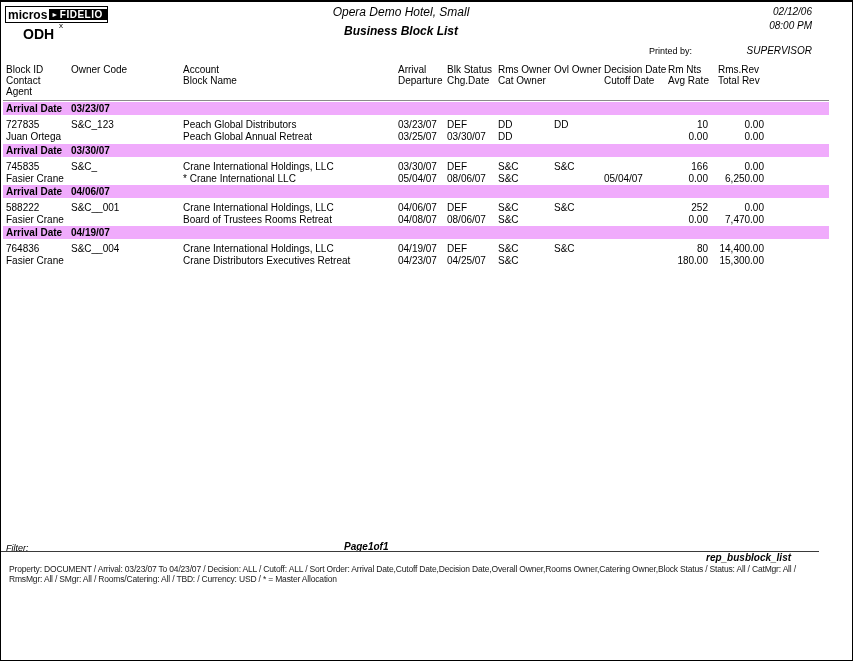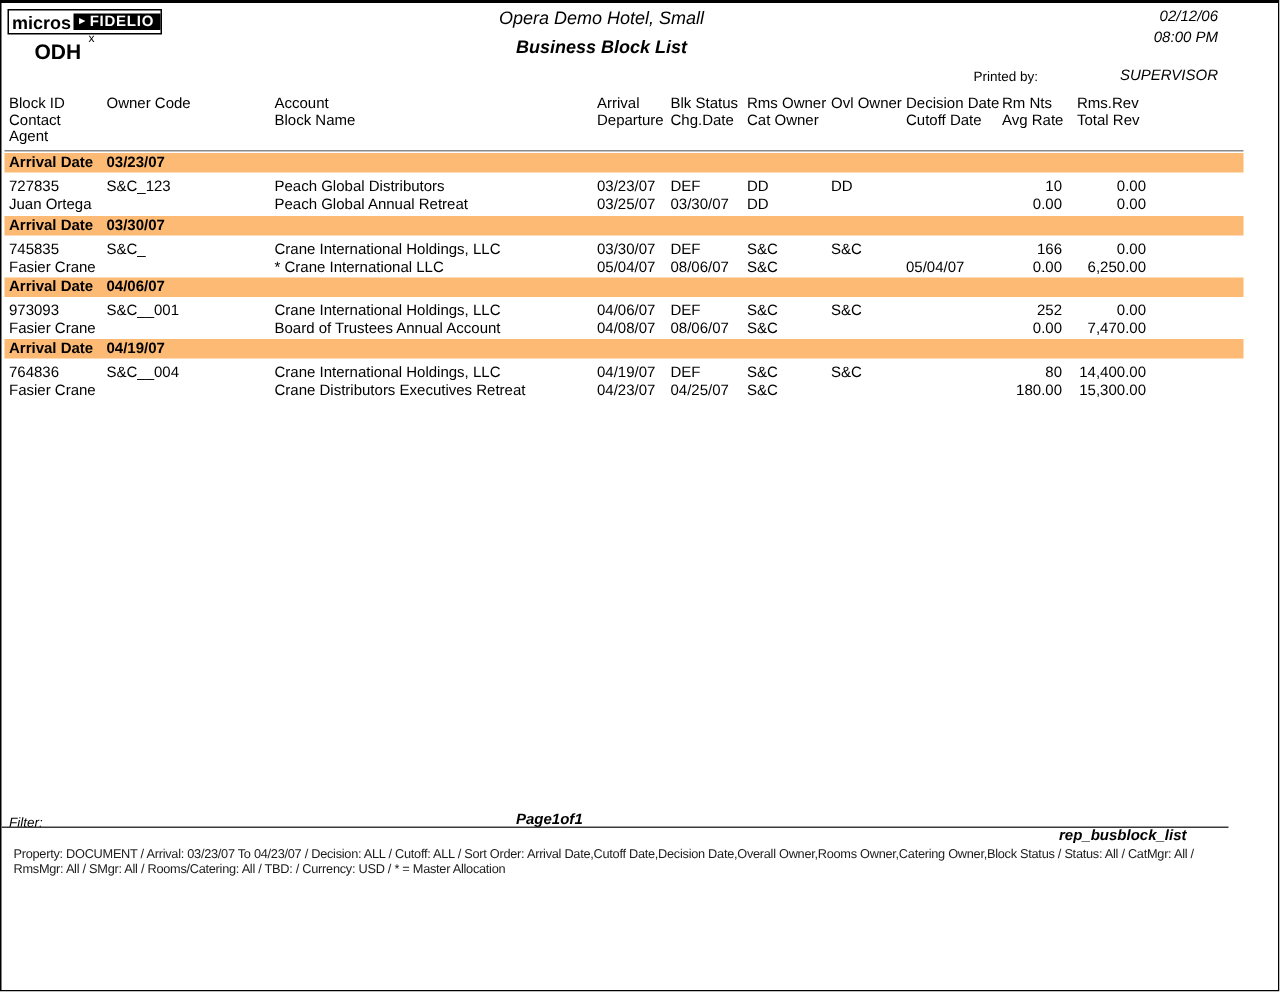--- a/index.html
+++ b/index.html
@@ -27,21 +27,21 @@
   .printedby{left:648px;top:44px;font-size:9px;}
   .supervisor{right:40px;top:43px;font-style:italic;font-size:10px;margin-left:13px;}
   
   .colheaders{left:0;top:62px;width:853px;height:36px;}
   .hcell{position:absolute;top:0;}
   .h1{left:5px}.h2{left:70px}.h3{left:182px}.h4{left:397px}.h5{left:446px}
   .h6{left:497px}.h7{left:553px}.h8{left:603px}.h9{left:667px}.h10{left:717px}
   .header-rule{left:2px;top:98px;width:826px;height:1px;background:#8a8a8a;}
   
   .group{left:0;width:853px;height:41px;}
-  .band{position:absolute;left:2px;top:0;width:826px;height:13px;background:#fdba74;line-height:13px;}
+  .band{position:absolute;left:2px;top:0;width:826px;height:13px;background:#f0abfc;line-height:13px;}
   .band-label{position:absolute;left:3px;font-weight:bold;}
   .band-date{position:absolute;left:68px;font-weight:bold;}
   .row{position:absolute;left:0;top:17px;width:853px;}
   .cell{position:absolute;top:0;}
   .cc1{left:5px;width:62px}
   .cc2{left:70px;width:110px}
   .cc3{left:182px;width:213px}
   .cc4{left:397px;width:46px}
   .cc5{left:446px;width:50px}
   .cc6{left:497px;width:54px}
@@ -222,29 +222,29 @@
     </div>
   </div>
 
   <div class="abs group" style="top:183px">
     <div class="band">
       <span class="band-label">Arrival Date</span>
       <span class="band-date">04/06/07</span>
     </div>
     <div class="row">
       <div class="cell cc1">
-        <div class="line">973093</div>
+        <div class="line">588222</div>
         <div class="line">Fasier Crane</div>
       </div>
       <div class="cell cc2">
         <div class="line">S&amp;C__001</div>
       </div>
       <div class="cell cc3">
         <div class="line bold">Crane International Holdings, LLC</div>
-        <div class="line">Board of Trustees Annual Account</div>
+        <div class="line">Board of Trustees Rooms Retreat</div>
       </div>
       <div class="cell cc4">
         <div class="line">04/06/07</div>
         <div class="line">04/08/07</div>
       </div>
       <div class="cell cc5">
         <div class="line">DEF</div>
         <div class="line">08/06/07</div>
       </div>
       <div class="cell cc6">

